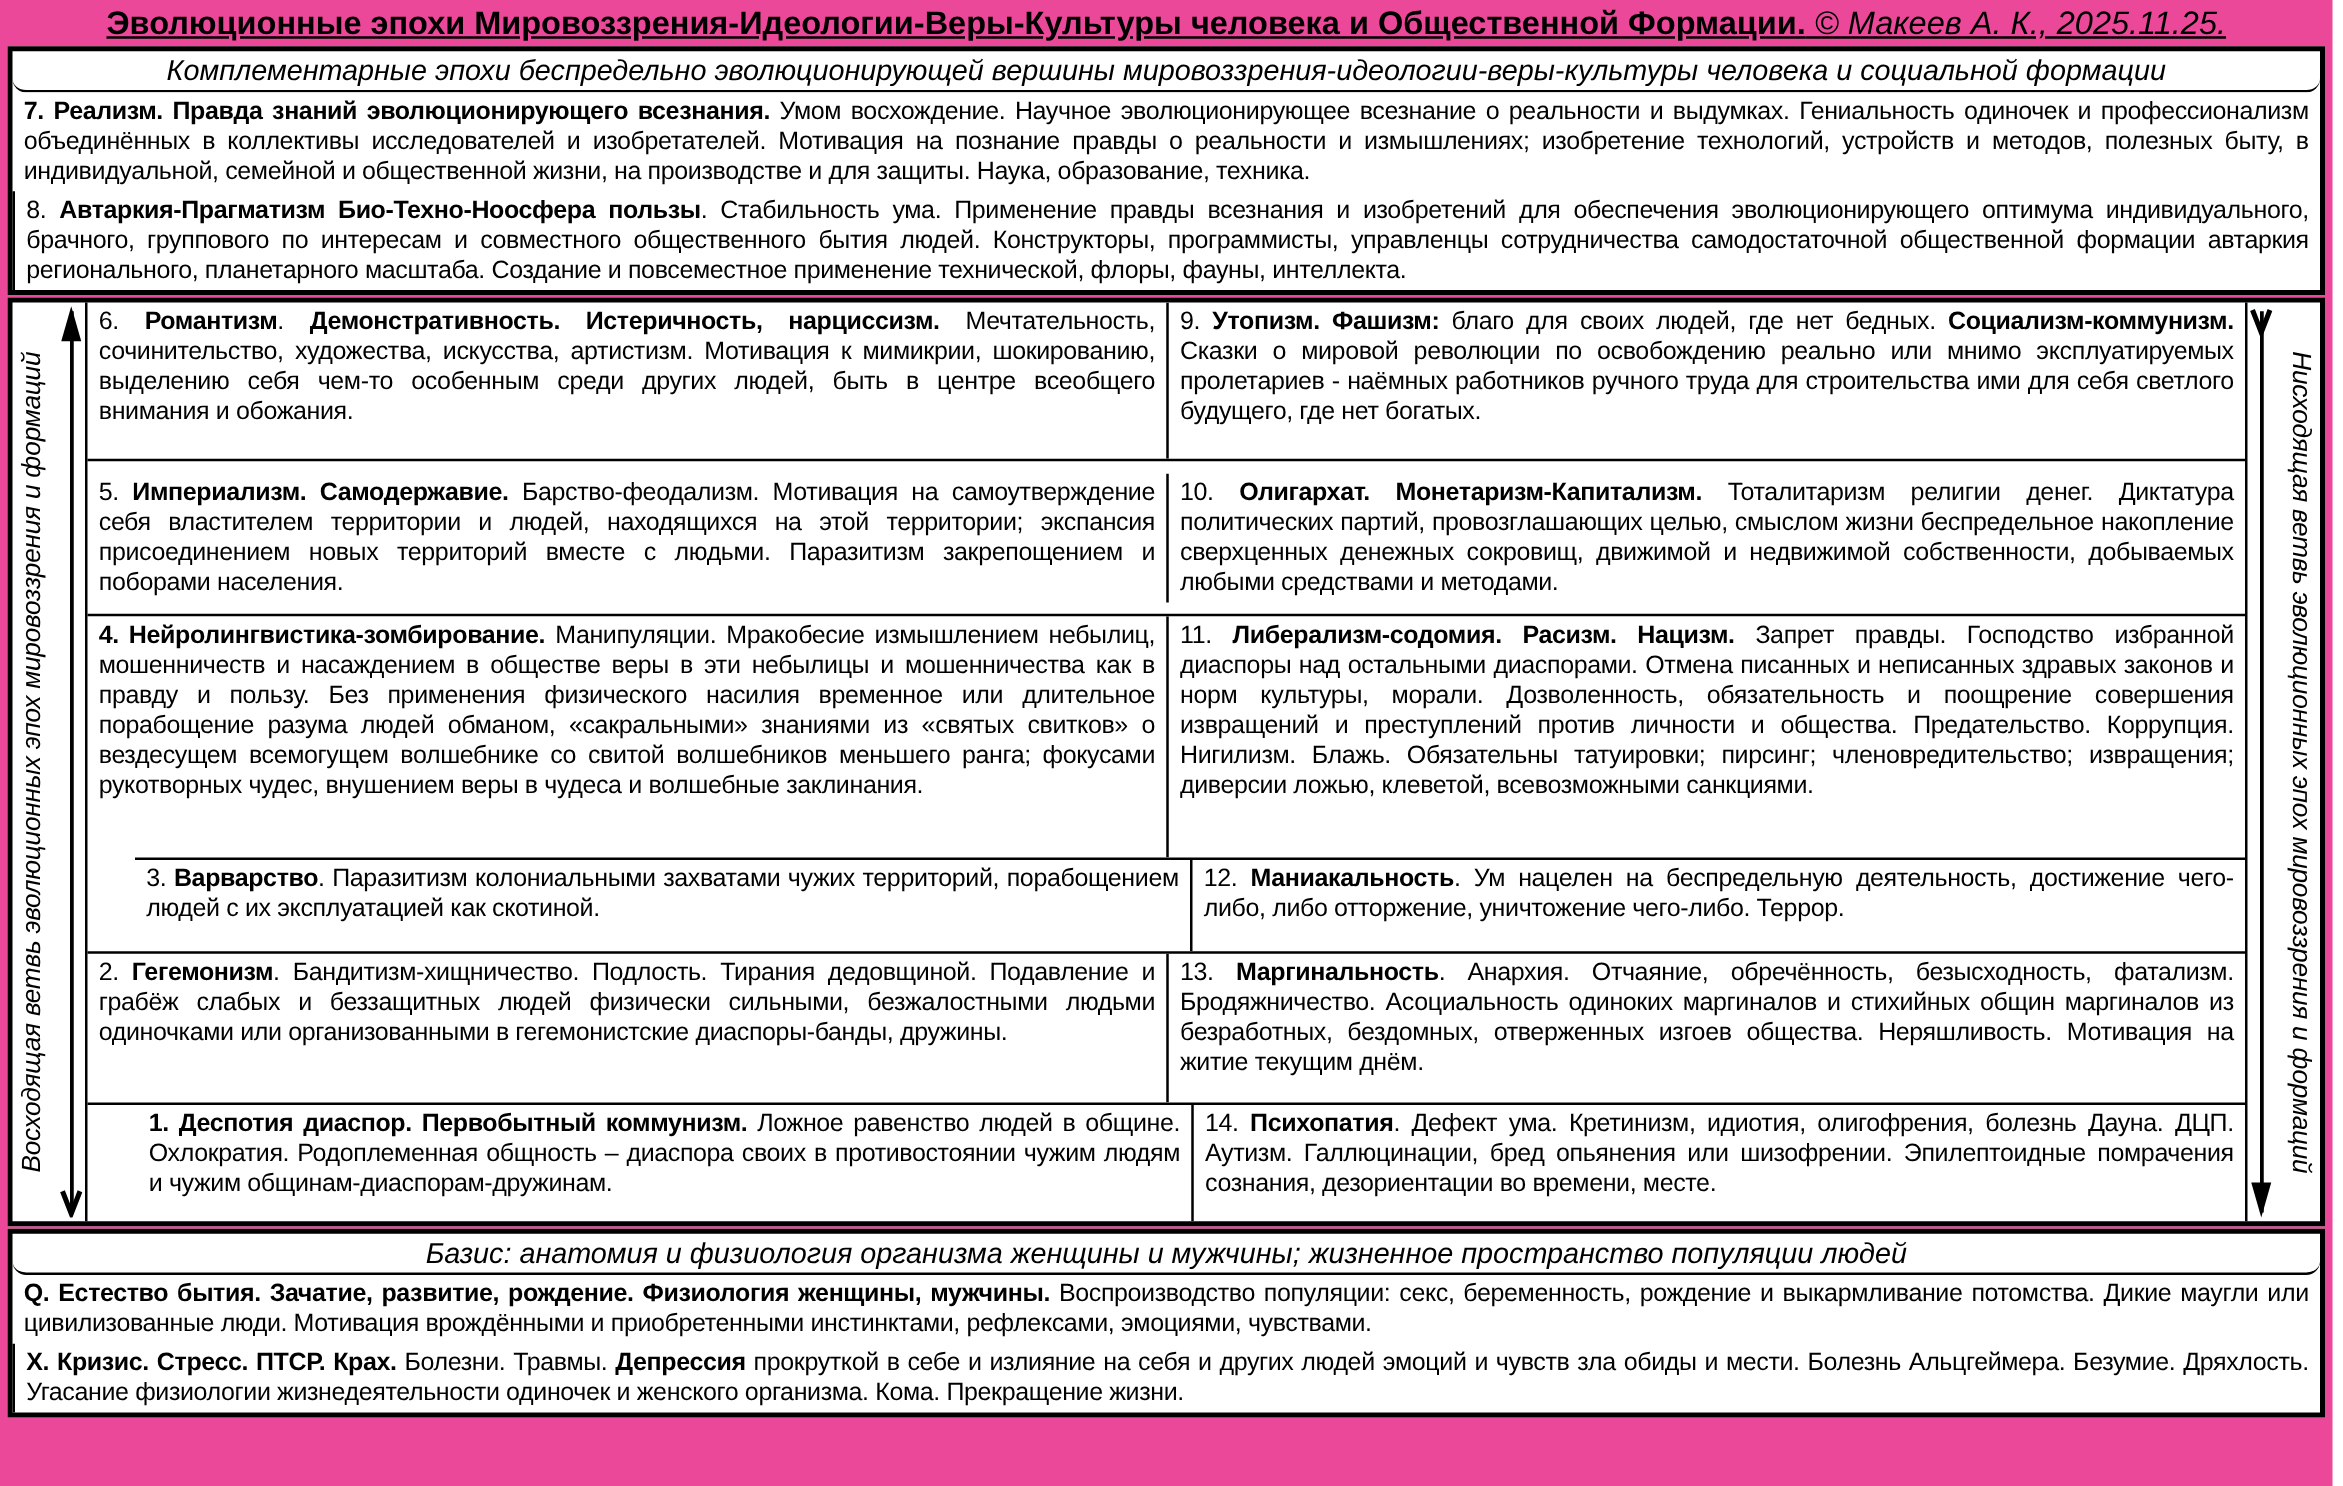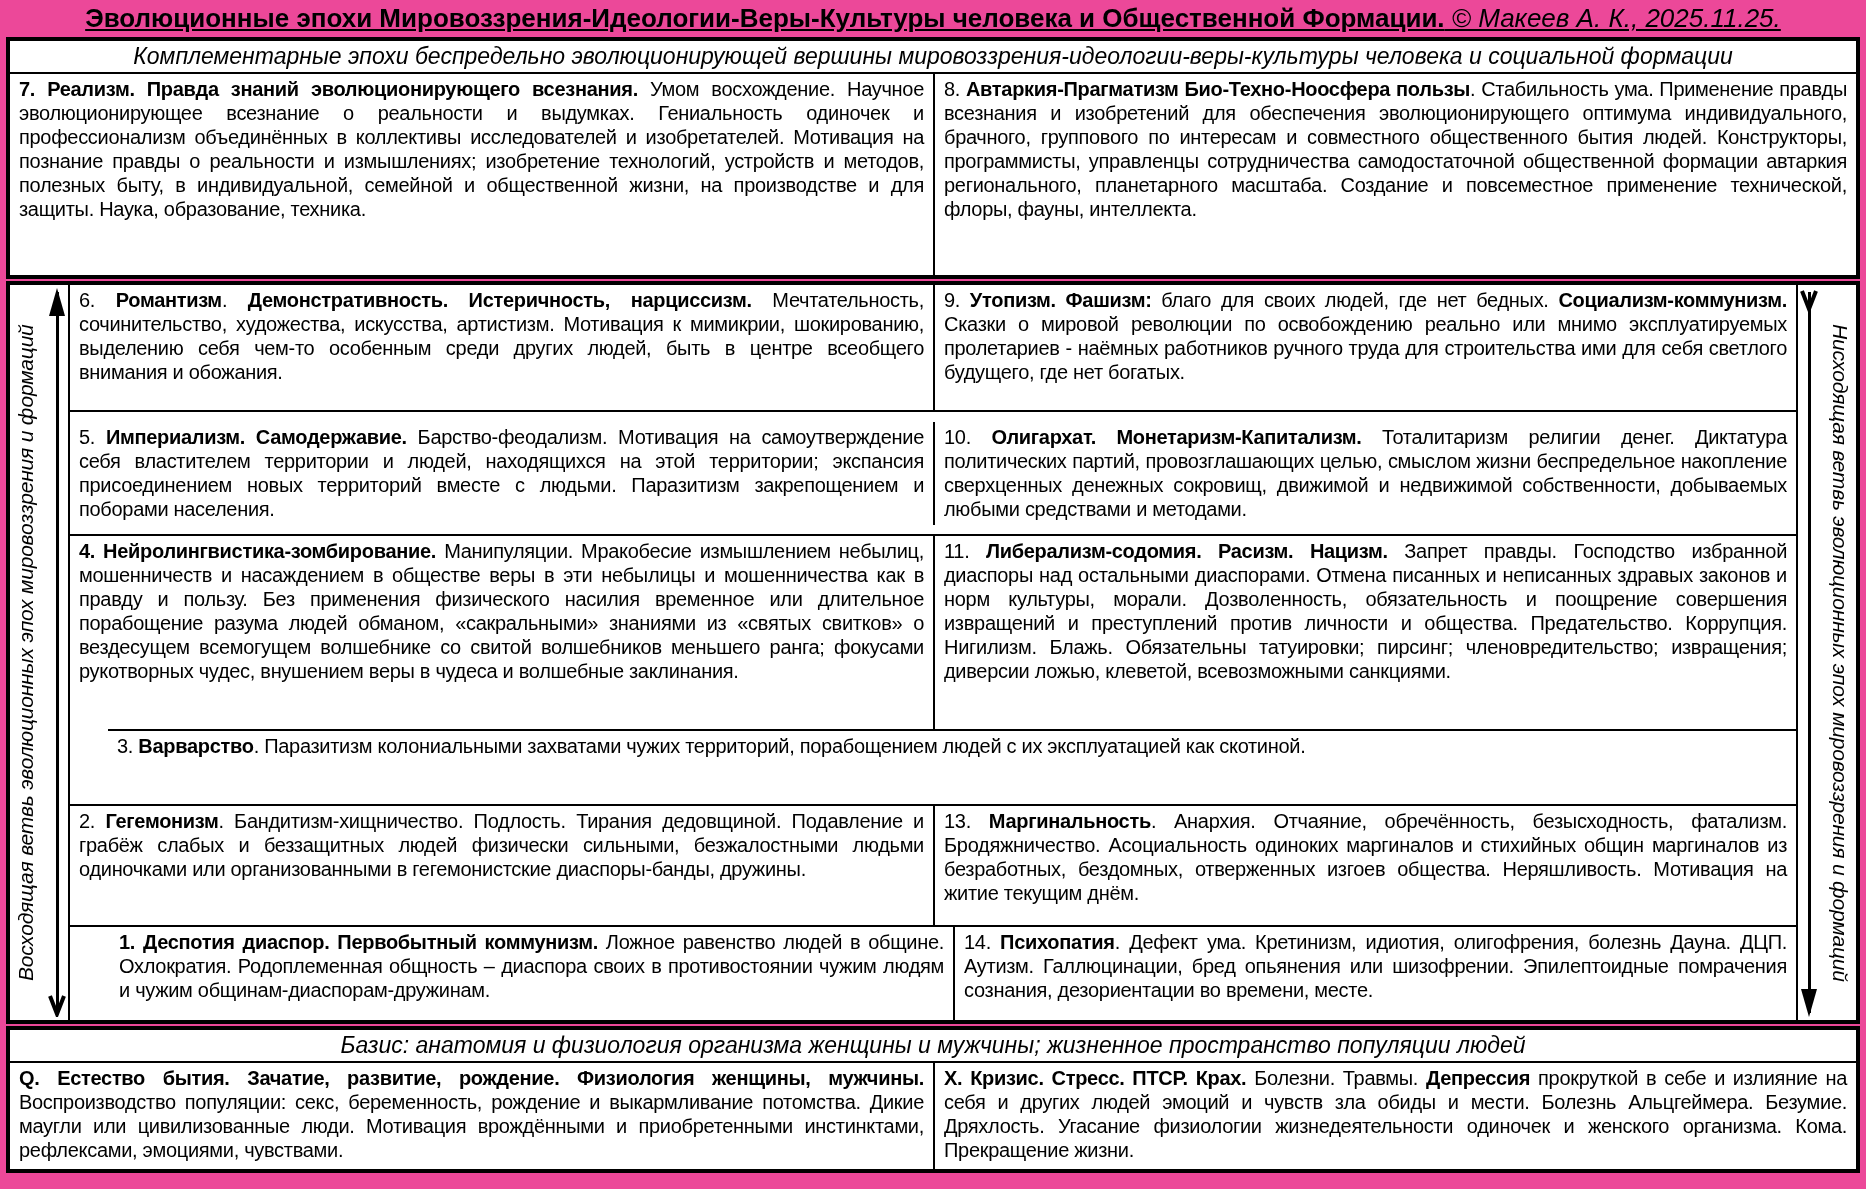--- a/index.html
+++ b/index.html
@@ -8,23 +8,23 @@
   .page { width: 1866px; height: 1189px; overflow: hidden; padding: 2px 6px 2px 6px; background: #ec4899; }
 
   
   .doc-title { text-align: center; font-size: 26px; font-weight: bold; text-decoration: underline; padding: 1px 0 3px 0; white-space: nowrap; }
   .doc-title .credit { font-style: italic; font-weight: normal; }
 
   
   .section { border: 4px solid #000; background: #fff; }
   .section + .section { margin-top: 2px; }
 
-  .band { font-style: italic; text-align: center; font-size: 23px; padding: 2px 8px 3px 8px; border-bottom: 2px solid #000; line-height: 26px; }
+  .band { font-style: italic; text-align: center; font-size: 23px; padding: 2px 8px 3px 8px; border-bottom: 2px solid #000; line-height: 26px; border-radius: 11px; }
 
-  .twocol { display: flex; align-items: flex-start; }
+  .twocol { display: flex; align-items: flex-start; flex-direction: column; }
   .cell { flex: 1 1 50%; padding: 3px 9px 4px 9px; font-size: 20px; line-height: 24px; letter-spacing: -0.3px; text-align: justify; text-justify: inter-word; overflow: hidden; }
   .cell b { font-weight: bold; }
   .cell.right { border-left: 2px solid #000; }
   .top-cells .cell { height: 201px; }
   .bottom-cells .cell { height: 106px; }
 
   
   .middle { display: flex; align-items: stretch; }
   .mid-rows { flex: 1 1 auto; display: flex; flex-direction: column; border-left: 2px solid #000; border-right: 2px solid #000; }
   .mrow { display: flex; align-items: stretch; overflow: hidden; }
@@ -90,20 +90,21 @@
       <div class="mrow rh1">
         <div class="cell"><span>5. </span><b>Империализм. Самодержавие.</b><span> Барство-феодализм. Мотивация на самоутверждение себя властителем территории и людей, находящихся на этой территории; экспансия присоединением новых территорий вместе с людьми. Паразитизм закрепощением и поборами населения.</span></div>
         <div class="cell right"><span>10. </span><b>Олигархат. Монетаризм-Капитализм.</b><span> Тоталитаризм религии денег. Диктатура политических партий, провозглашающих целью, смыслом жизни беспредельное накопление сверхценных денежных сокровищ, движимой и недвижимой собственности, добываемых любыми средствами и методами.</span></div>
       </div>
       <div class="mrow rh2">
         <div class="cell"><b>4. Нейролингвистика-зомбирование.</b><span> Манипуляции. Мракобесие измышлением небылиц, мошенничеств и насаждением в обществе веры в эти небылицы и мошенничества как в правду и пользу. Без применения физического насилия временное или длительное порабощение разума людей обманом, «сакральными» знаниями из «святых свитков» о вездесущем всемогущем волшебнике со свитой волшебников меньшего ранга; фокусами рукотворных чудес, внушением веры в чудеса и волшебные заклинания.</span></div>
         <div class="cell right"><span>11. </span><b>Либерализм-содомия. Расизм. Нацизм.</b><span> Запрет правды. Господство избранной диаспоры над остальными диаспорами. Отмена писанных и неписанных здравых законов и норм культуры, морали. Дозволенность, обязательность и поощрение совершения извращений и преступлений против личности и общества. Предательство. Коррупция. Нигилизм. Блажь. Обязательны татуировки; пирсинг; членовредительство; извращения; диверсии ложью, клеветой, всевозможными санкциями.</span></div>
       </div>
       <div class="mrow rh3">
         <div class="cell"><span>3. </span><b>Варварство</b><span>. Паразитизм колониальными захватами чужих территорий, порабощением людей с их эксплуатацией как скотиной.</span></div>
+        <div class="cell right"><span>12. </span><b>Маниакальность</b><span>. Ум нацелен на беспредельную деятельность, достижение чего-либо, либо отторжение, уничтожение чего-либо. Террор.</span></div>
       </div>
       <div class="mrow rh4">
         <div class="cell"><span>2. </span><b>Гегемонизм</b><span>. Бандитизм-хищничество. Подлость. Тирания дедовщиной. Подавление и грабёж слабых и беззащитных людей физически сильными, безжалостными людьми одиночками или организованными в гегемонистские диаспоры-банды, дружины.</span></div>
         <div class="cell right"><span>13. </span><b>Маргинальность</b><span>. Анархия. Отчаяние, обречённость, безысходность, фатализм. Бродяжничество. Асоциальность одиноких маргиналов и стихийных общин маргиналов из безработных, бездомных, отверженных изгоев общества. Неряшливость. Мотивация на житие текущим днём.</span></div>
       </div>
       <div class="mrow rh5">
         <div class="cell"><b>1. Деспотия диаспор. Первобытный коммунизм.</b><span> Ложное равенство людей в общине. Охлократия. Родоплеменная общность – диаспора своих в противостоянии чужим людям и чужим общинам-диаспорам-дружинам.</span></div>
         <div class="cell right"><span>14. </span><b>Психопатия</b><span>. Дефект ума. Кретинизм, идиотия, олигофрения, болезнь Дауна. ДЦП. Аутизм. Галлюцинации, бред опьянения или шизофрении. Эпилептоидные помрачения сознания, дезориентации во времени, месте.</span></div>
       </div>
     </div>

